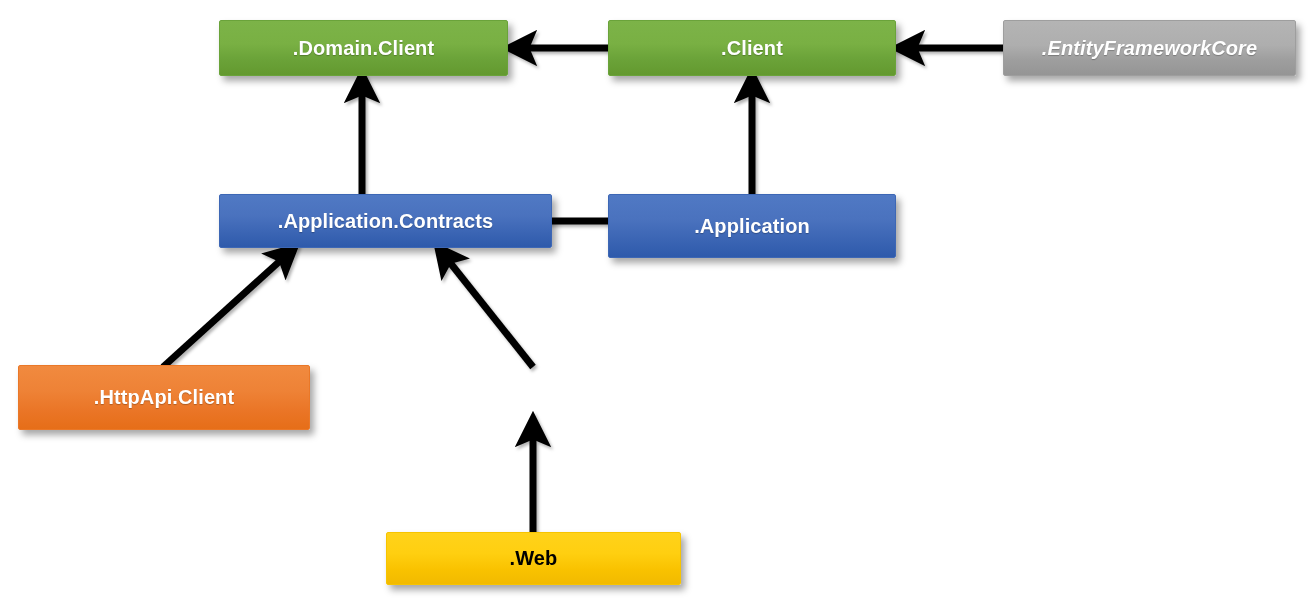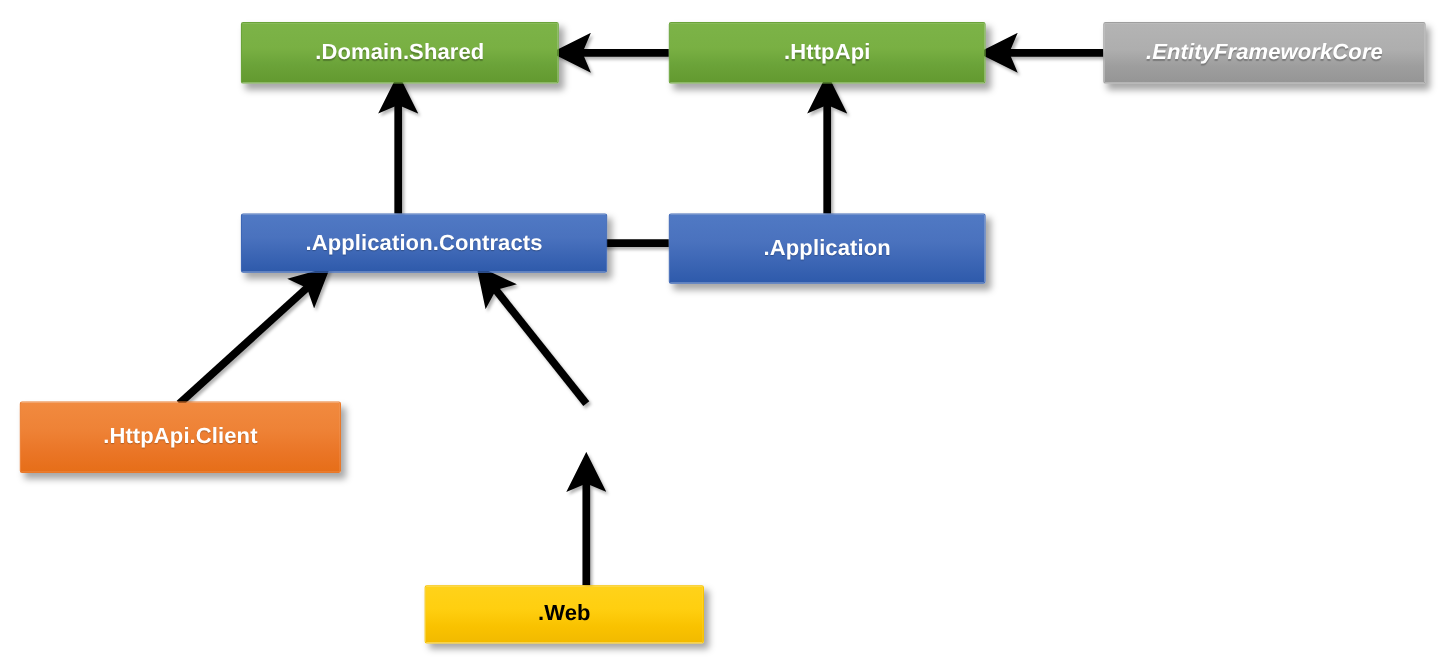--- a/index.html
+++ b/index.html
@@ -89,41 +89,41 @@
         <line x1="362" y1="194" x2="362" y2="78" stroke="#000000" stroke-width="7" marker-end="url(#arrowhead)"></line>
         <line x1="752" y1="194" x2="752" y2="78" stroke="#000000" stroke-width="7" marker-end="url(#arrowhead)"></line>
         <line x1="608" y1="221" x2="512" y2="221" stroke="#000000" stroke-width="7" marker-end="url(#arrowhead)"></line>
         <line x1="163" y1="367" x2="292" y2="250" stroke="#000000" stroke-width="7" marker-end="url(#arrowhead)"></line>
         <line x1="533" y1="367" x2="440" y2="250" stroke="#000000" stroke-width="7" marker-end="url(#arrowhead)"></line>
         <line x1="533" y1="532" x2="533" y2="422" stroke="#000000" stroke-width="7" marker-end="url(#arrowhead)"></line>
       </g>
   </svg>
 
   <div class="node node-green" style="left: 219px; top: 20px; width: 289px; height: 56px; color: rgb(255, 255, 255);">
-    <span class="node-label">.Domain.Shared</span>
+    <span class="node-label">.Domain.Client</span>
   </div>
 
   <div class="node node-green" style="left: 608px; top: 20px; width: 288px; height: 56px; color: rgb(255, 255, 255);">
-    <span class="node-label">.HttpApi</span>
+    <span class="node-label">.Client</span>
   </div>
 
   <div class="node node-gray" style="left: 1003px; top: 20px; width: 293px; height: 56px; color: rgb(255, 255, 255);">
     <span class="node-label">.EntityFrameworkCore</span>
   </div>
 
   <div class="node node-blue" style="left: 219px; top: 194px; width: 333px; height: 54px; color: rgb(255, 255, 255); text-align: right;">
     <span class="node-label">.Application.Contracts</span>
   </div>
 
   <div class="node node-blue" style="left: 608px; top: 194px; width: 288px; height: 64px; color: rgb(255, 255, 255);">
     <span class="node-label">.Application</span>
   </div>
 
   <div class="node node-orange" style="left: 18px; top: 365px; width: 292px; height: 65px; color: rgb(255, 255, 255);">
     <span class="node-label">.HttpApi.Client</span>
   </div>
 
 
-  <div class="node node-yellow" style="left: 386px; top: 532px; width: 254px; height: 53px; color: rgb(0, 0, 0);">
+  <div class="node node-yellow" style="left: 386px; top: 532px; width: 295px; height: 53px; color: rgb(0, 0, 0);">
     <span class="node-label">.Web</span>
   </div>
 
 </div>
 
 </body></html>

